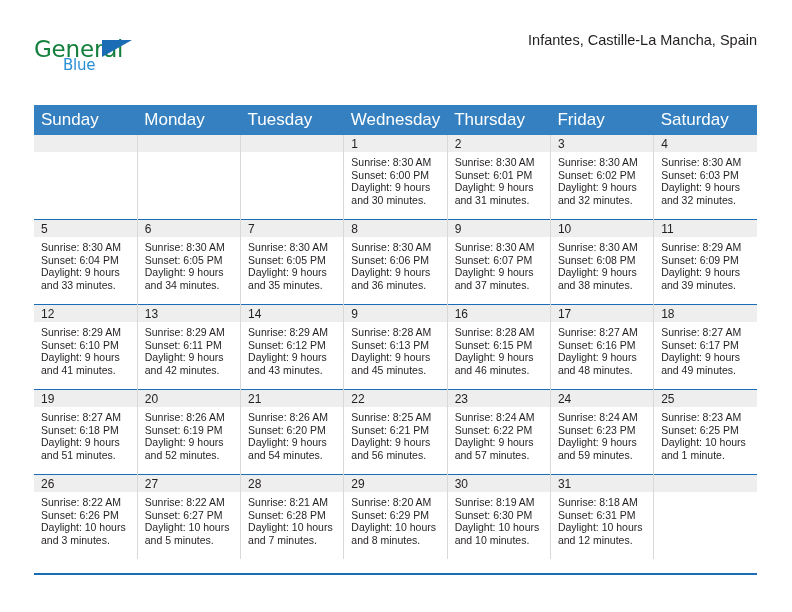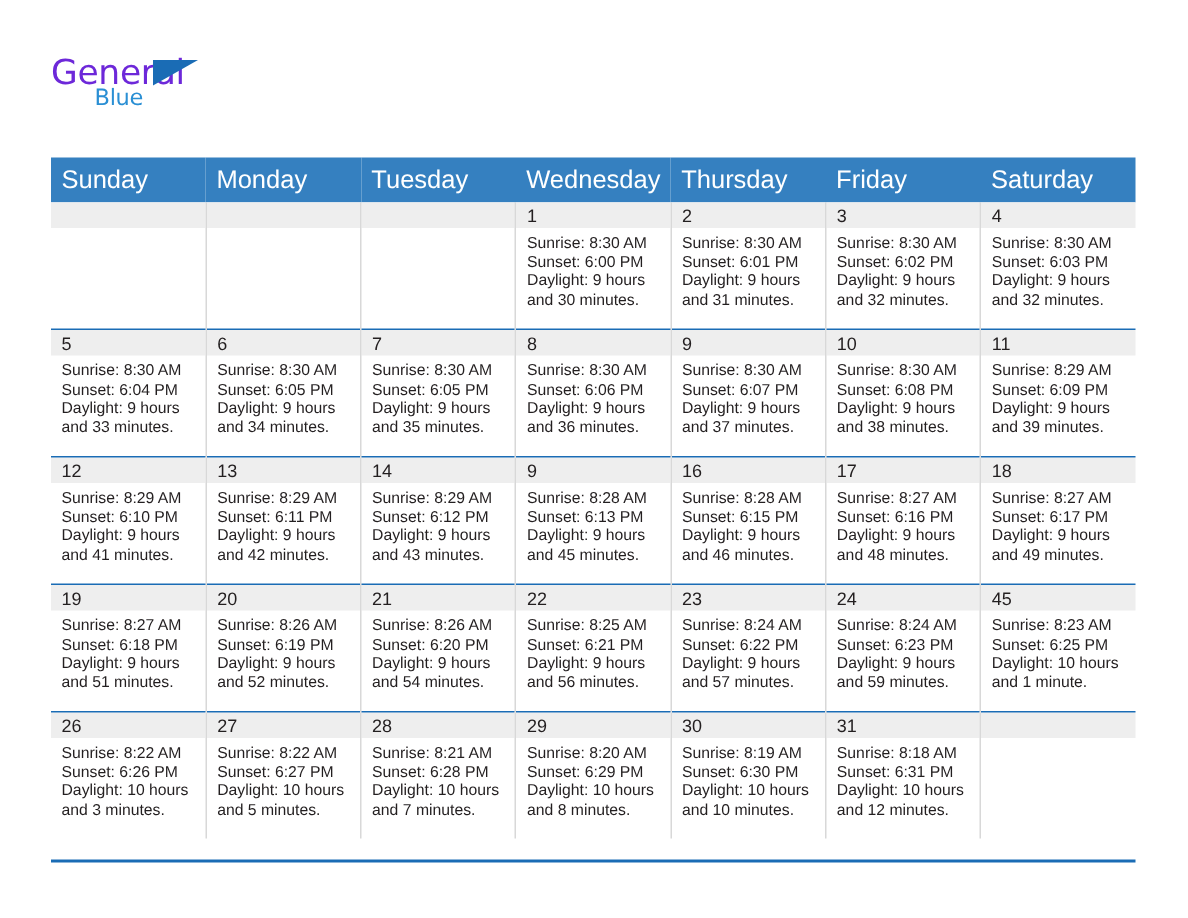--- a/index.html
+++ b/index.html
@@ -35,21 +35,21 @@
     top: 12px;
     width: 160px;
     height: 52px;
   }
   .logo-general {
     position: absolute;
     left: 0;
     top: 0;
     font-size: 23px;
     letter-spacing: -0.2px;
-    color: #6d28d9;
+    color: #15803d;
     font-family: "DejaVu Sans", sans-serif;
   }
   .logo-tri {
     position: absolute;
     left: 68px;
     top: 4px;
     width: 0;
     height: 0;
     border-left: 30px solid #1a6cb5;
     border-bottom: 17px solid transparent;
@@ -160,20 +160,21 @@
 
   <div class="header">
 
     <div class="logo">
       <span class="logo-general">General</span>
       <span class="logo-tri"></span>
       <span class="logo-blue">Blue</span>
     </div>
 
     <div class="title-block">
+      <p class="cal-subtitle">Infantes, Castille-La Mancha, Spain</p>
     </div>
 
   </div>
 
   <table class="calendar">
     <thead>
       <tr>
         <th>Sunday</th>
         <th>Monday</th>
         <th>Tuesday</th>
@@ -410,21 +411,21 @@
           <td>
             <div class="daynum-band">24</div>
             <div class="cell-body">
               <div>Sunrise: 8:24 AM</div>
               <div>Sunset: 6:23 PM</div>
               <div>Daylight: 9 hours</div>
               <div>and 59 minutes.</div>
             </div>
           </td>
           <td>
-            <div class="daynum-band">45</div>
+            <div class="daynum-band">25</div>
             <div class="cell-body">
               <div>Sunrise: 8:23 AM</div>
               <div>Sunset: 6:25 PM</div>
               <div>Daylight: 10 hours</div>
               <div>and 1 minute.</div>
             </div>
           </td>
         </tr>
         <tr class="week-5">
           <td>

